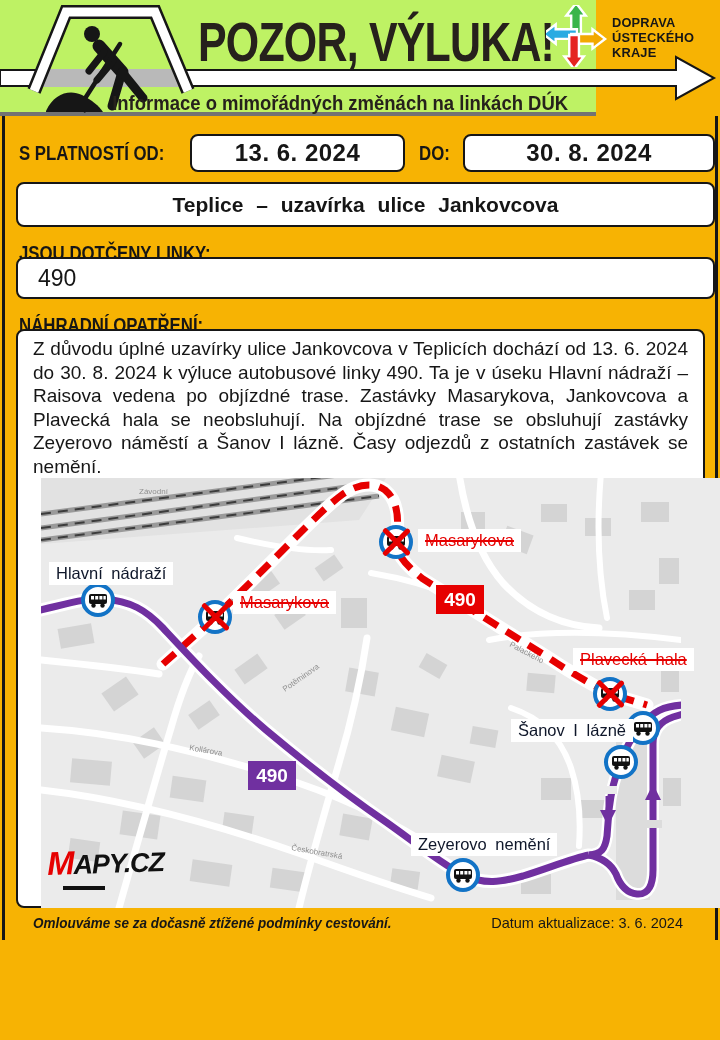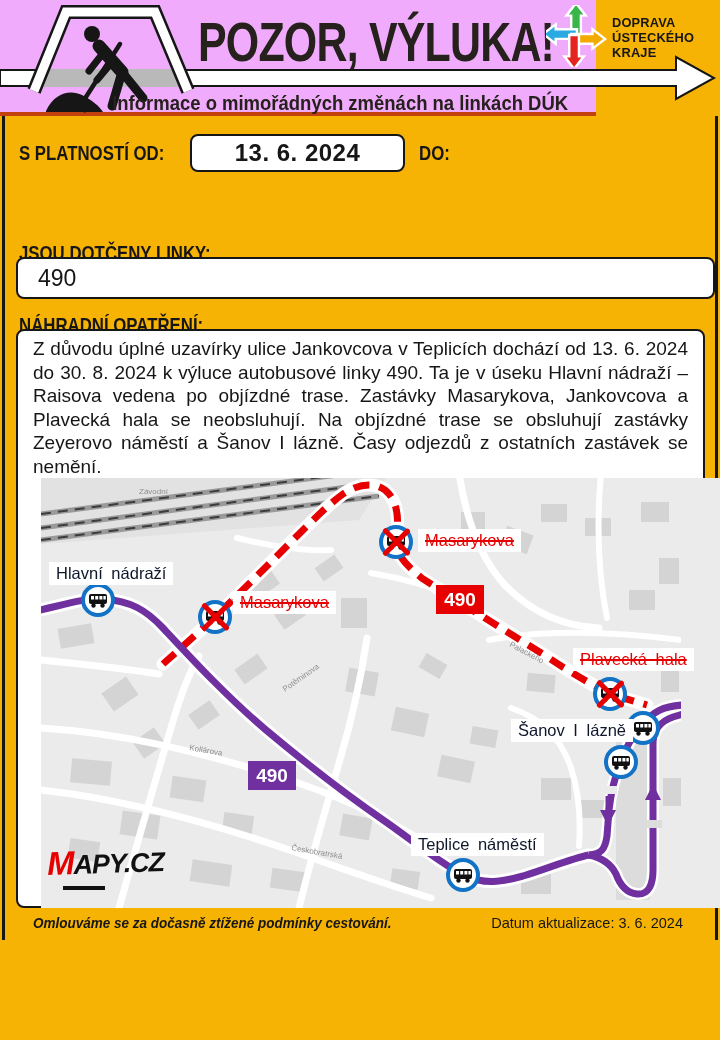--- a/index.html
+++ b/index.html
@@ -1,20 +1,20 @@
 <!DOCTYPE html>
 <html><head>
 <meta charset="utf-8">
 <style>
   html,body{margin:0;padding:0;background:#888;}
   #page{position:relative;width:720px;height:1040px;margin:0 auto;background:#f7b303;
         font-family:"Liberation Sans",sans-serif;color:#161616;overflow:hidden;}
   
-  #banner{position:absolute;top:0;left:0;width:596px;height:112px;background:#f0abfc;
-          border-bottom:4px solid #c2410c;}
+  #banner{position:absolute;top:0;left:0;width:596px;height:112px;background:#bef264;
+          border-bottom:4px solid #737373;}
   #banner-art{position:absolute;top:0;left:0;}
   #banner-title{position:absolute;left:198px;top:10px;font-size:55px;font-weight:800;
          letter-spacing:-1px;color:#26211c;transform:scaleX(.78);transform-origin:0 0;white-space:nowrap;}
   #logo{position:absolute;left:546px;top:5px;width:62px;height:62px;}
   #logo-text{position:absolute;left:612px;top:15px;font-size:13.5px;font-weight:bold;line-height:15px;
          transform:scaleX(.95);transform-origin:0 0;letter-spacing:.2px;}
   #banner-sub{position:absolute;right:28px;top:91px;font-size:21px;font-weight:bold;color:#26211c;
          transform:scaleX(.88);transform-origin:100% 0;white-space:nowrap;}
   
   #frame{position:absolute;top:116px;left:2px;width:716px;height:824px;
@@ -104,21 +104,27 @@
     <div id="banner-sub">Informace o mimořádných změnách na linkách DÚK</div>
   </div>
 
   <div id="frame">
 
     <div class="slabel" style="left:14px;top:26px;">S PLATNOSTÍ OD:</div>
     <div class="whitebox datebox" style="left:185px;top:18px;width:215px;height:38px;">
       <div class="dateval">13. 6. 2024</div>
     </div>
     <div class="slabel" style="left:414px;top:26px;">DO:</div>
-
+    <div class="whitebox datebox" style="left:458px;top:18px;width:252px;height:38px;">
+      <div class="dateval">30. 8. 2024</div>
+    </div>
+
+    <div id="title-box" class="whitebox" style="left:11px;top:66px;width:699px;height:45px;">
+      <div id="title-text">Teplice – uzavírka ulice Jankovcova</div>
+    </div>
 
     <div class="slabel" style="left:14px;top:126px;">JSOU DOTČENY LINKY:</div>
     <div id="lines-box" class="whitebox" style="left:11px;top:141px;width:699px;height:42px;">
       <div id="lines-value">490</div>
     </div>
 
     <div class="slabel" style="left:14px;top:198px;">NÁHRADNÍ OPATŘENÍ:</div>
     <div class="whitebox" style="left:11px;top:213px;width:689px;height:579px;border-radius:8px;">
       <div id="measures-text">Z důvodu úplné uzavírky ulice Jankovcova v Teplicích dochází od 13. 6. 2024 do 30. 8. 2024 k výluce autobusové linky 490. Ta je v úseku Hlavní nádraží – Raisova vedena po objízdné trase. Zastávky Masarykova, Jankovcova a Plavecká hala se neobsluhují. Na objízdné trase se obsluhují zastávky Zeyerovo náměstí a Šanov I lázně. Časy odjezdů z ostatních zastávek se nemění.</div>
 
@@ -304,21 +310,21 @@
             <circle cx="5.5" cy="13.5" r="2.2" fill="#111"></circle>
               <circle cx="14.5" cy="13.5" r="2.2" fill="#111"></circle>
           </svg>
         </div>
 
         <div class="maplabel" style="left:8px;top:84px;">Hlavní nádraží</div>
         <div class="maplabel cancelled" style="left:192px;top:113px;text-align:right;">Masarykova</div>
         <div class="maplabel cancelled" style="left:377px;top:51px;">Masarykova</div>
         <div class="maplabel cancelled" style="left:532px;top:170px;">Plavecká hala</div>
         <div class="maplabel" style="left:470px;top:241px;">Šanov I lázně</div>
-        <div class="maplabel" style="left:370px;top:355px;">Teplice náměstí</div>
+        <div class="maplabel" style="left:370px;top:355px;">Zeyerovo nemění</div>
 
         <div class="badge red" style="left:395px;top:107px;">490</div>
         <div class="badge purple" style="left:207px;top:283px;">490</div>
 
         <div id="mapy-logo"><span class="m">M</span><span>APY.CZ</span></div>
         <div id="scalebar"></div>
       </div>
     </div>
 
     <div id="footer-apology">Omlouváme se za dočasně ztížené podmínky cestování.</div>

